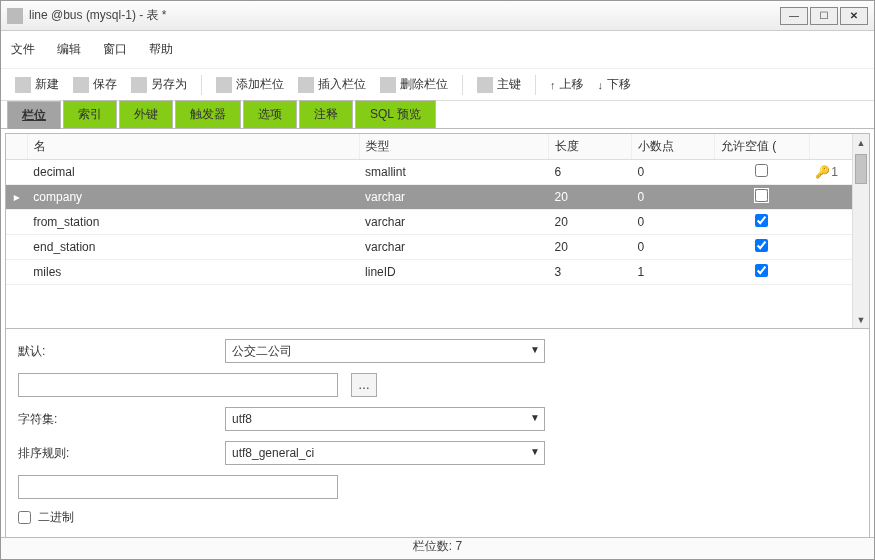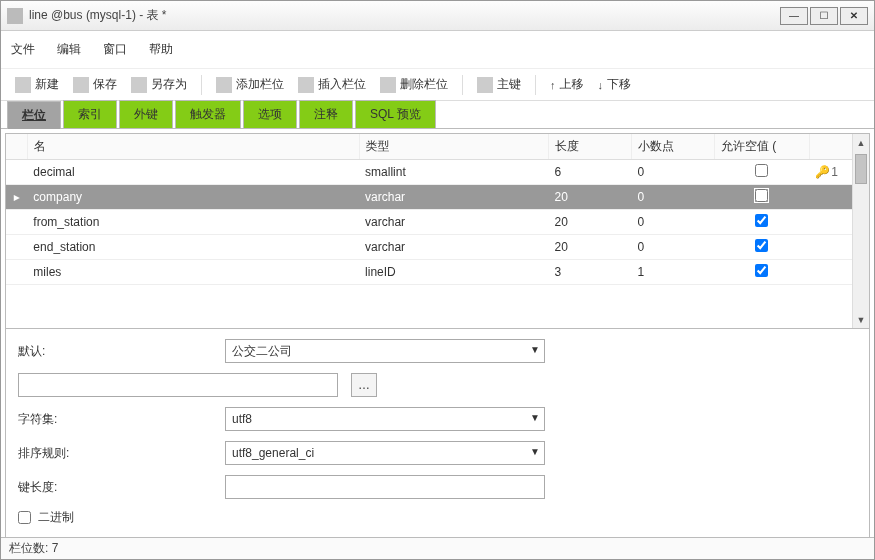--- a/index.html
+++ b/index.html
@@ -49,21 +49,21 @@
 
 .form { border: 1px solid #bbb; border-top: none; padding: 10px 12px; }
 .frow { display: flex; align-items: center; margin-bottom: 10px; gap: 7px; }
 .frow label { width: 200px; }
 .combo { width: 320px; height: 24px; border: 1px solid #aaa; display: flex; align-items: center; padding: 0 6px; position: relative; background: #fff; }
 .combo .dd { position: absolute; right: 4px; top: 4px; font-size: 10px; color: #333; }
 .textin { width: 320px; height: 24px; border: 1px solid #aaa; padding: 0 6px; background: #fff; }
 .ellipsis { width: 26px; height: 24px; border: 1px solid #aaa; margin-left: 6px; display:flex; align-items:center; justify-content:center; background:#f4f4f4; }
 
 
-.status { position: absolute; left: 0; right: 0; bottom: 0; height: 22px; border-top: 1px solid #bbb; display:flex; align-items:center; padding: 0 8px; background:#fafafa; color:#444; justify-content: space-between; }
+.status { position: absolute; left: 0; right: 0; bottom: 0; height: 22px; border-top: 1px solid #bbb; display:flex; align-items:center; padding: 0 8px; background:#fafafa; color:#444; justify-content: space-between; flex-direction: column; }
 .watermark { color:#ccc; font-size:11px; }
 
 input[type=checkbox] { width: 13px; height: 13px; }
 </style>
 </head>
 <body>
 
 <div class="titlebar">
   <span class="icon"></span>
   <span class="title">line @bus (mysql-1) - 表 *</span>
@@ -223,21 +223,20 @@
       </div>
     </div>
     <div class="frow">
       <label>排序规则:</label>
       <div class="combo">
         <span>utf8_general_ci</span>
         <span class="dd">▼</span>
       </div>
     </div>
     <div class="frow">
-      <label>键长度:</label>
       <div class="textin"><span></span></div>
     </div>
     <div class="frow">
       <input type="checkbox" style="">
       <span style="">二进制</span>
     </div>
   </div>
 </div>
 
 <div class="status">

